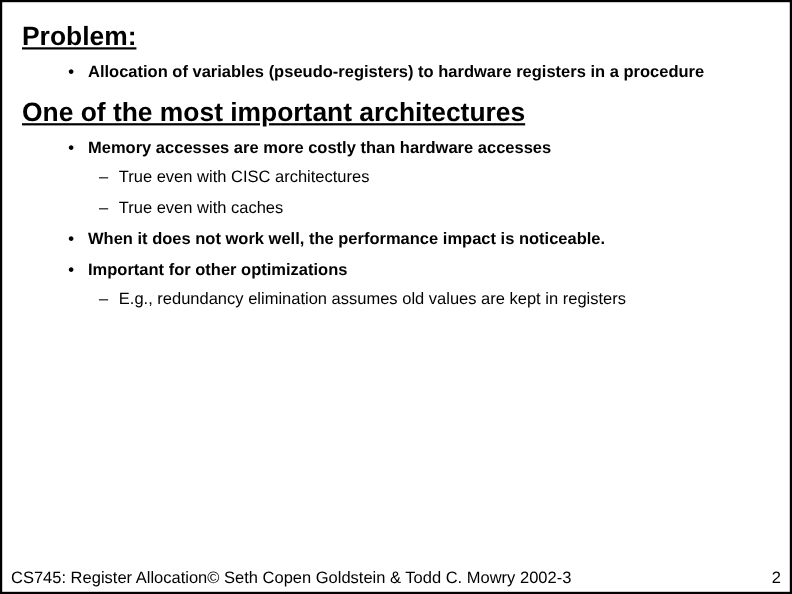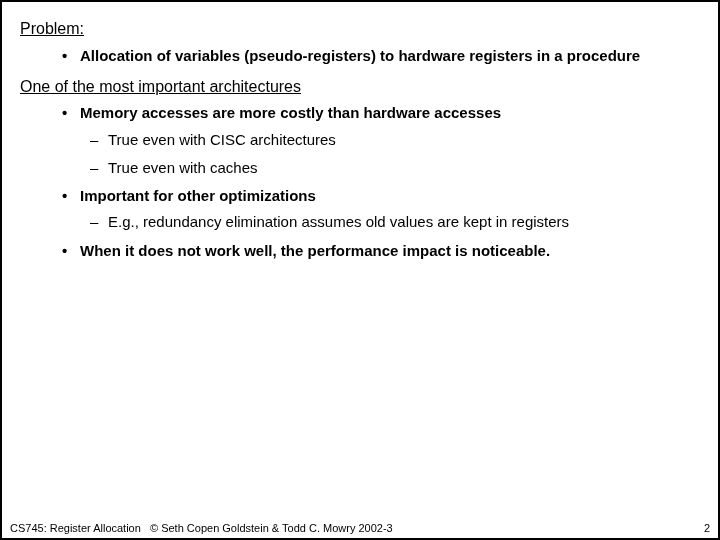--- a/index.html
+++ b/index.html
@@ -23,38 +23,38 @@
     color: #0a0a7a;
     letter-spacing: 0.5px;
   }
   .body {
     flex: 1;
     padding: 10px 18px 0 18px;
     font-size: 15px;
     line-height: 1.35;
   }
   .h2 {
-    font-size: 16px;
-    font-weight: normal;
+    font-size: 24px;
+    font-weight: bold;
     text-decoration: underline;
     margin-top: 6px;
     margin-bottom: 6px;
   }
   ul.b1 { list-style: none; padding-left: 38px; margin-bottom: 10px; }
   ul.b1 > li { position: relative; font-weight: bold; margin-bottom: 8px; padding-right: 10px; margin-left: 22px; }
   ul.b1 > li::before { content: "•"; position: absolute; left: -18px; top: 0; }
   ul.b2 { list-style: none; padding-left: 28px; margin-top: 6px; }
   ul.b2 > li { position: relative; font-weight: normal; margin-bottom: 8px; }
   ul.b2 > li::before { content: "–"; position: absolute; left: -18px; top: 0; }
   .footer {
     display: flex;
     align-items: flex-end;
     justify-content: space-between;
     padding: 0 8px 4px 8px;
-    font-size: 11px;
+    font-size: 15px;
     font-family: Arial, Helvetica, sans-serif;
     color: #000;
   }
   .footer .mid { flex: 1; }
   .footer .right { text-align: right; min-width: 20px; }
   .footer .left { min-width: 140px; }
 </style>
 </head>
 <body>
 
@@ -70,27 +70,27 @@
 
     <div class="h2">One of the most important architectures</div>
     <ul class="b1">
       <li>
         <span>Memory accesses are more costly than hardware accesses</span>
         <ul class="b2">
           <li>True even with CISC architectures</li>
           <li>True even with caches</li>
         </ul>
       </li>
+      <li>When it does not work well, the performance impact is noticeable.</li>
       <li>
         <span>Important for other optimizations</span>
         <ul class="b2">
           <li>E.g., redundancy elimination assumes old values are kept in registers</li>
         </ul>
       </li>
-      <li>When it does not work well, the performance impact is noticeable.</li>
     </ul>
 
   </div>
 
   <div class="footer">
     <div class="left">CS745: Register Allocation</div>
     <div class="mid">© Seth Copen Goldstein &amp; Todd C. Mowry 2002-3</div>
     <div class="right">2</div>
   </div>
 

